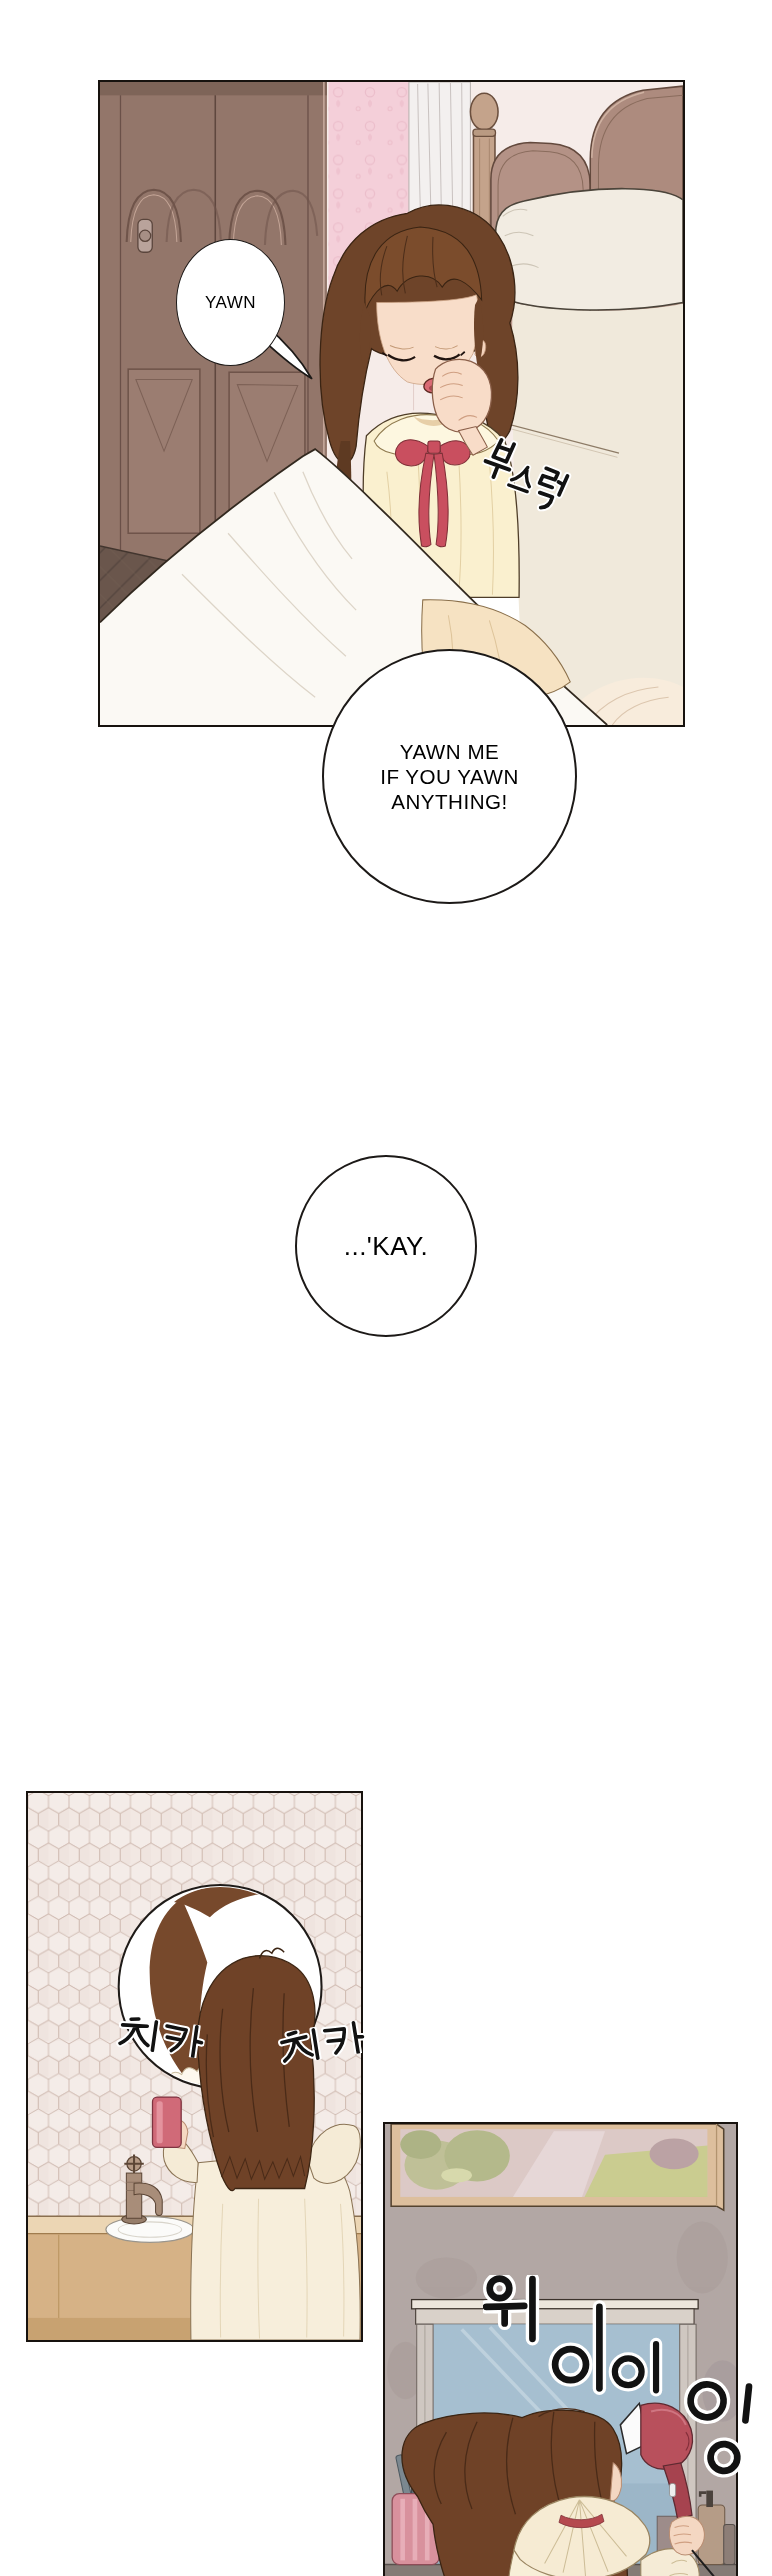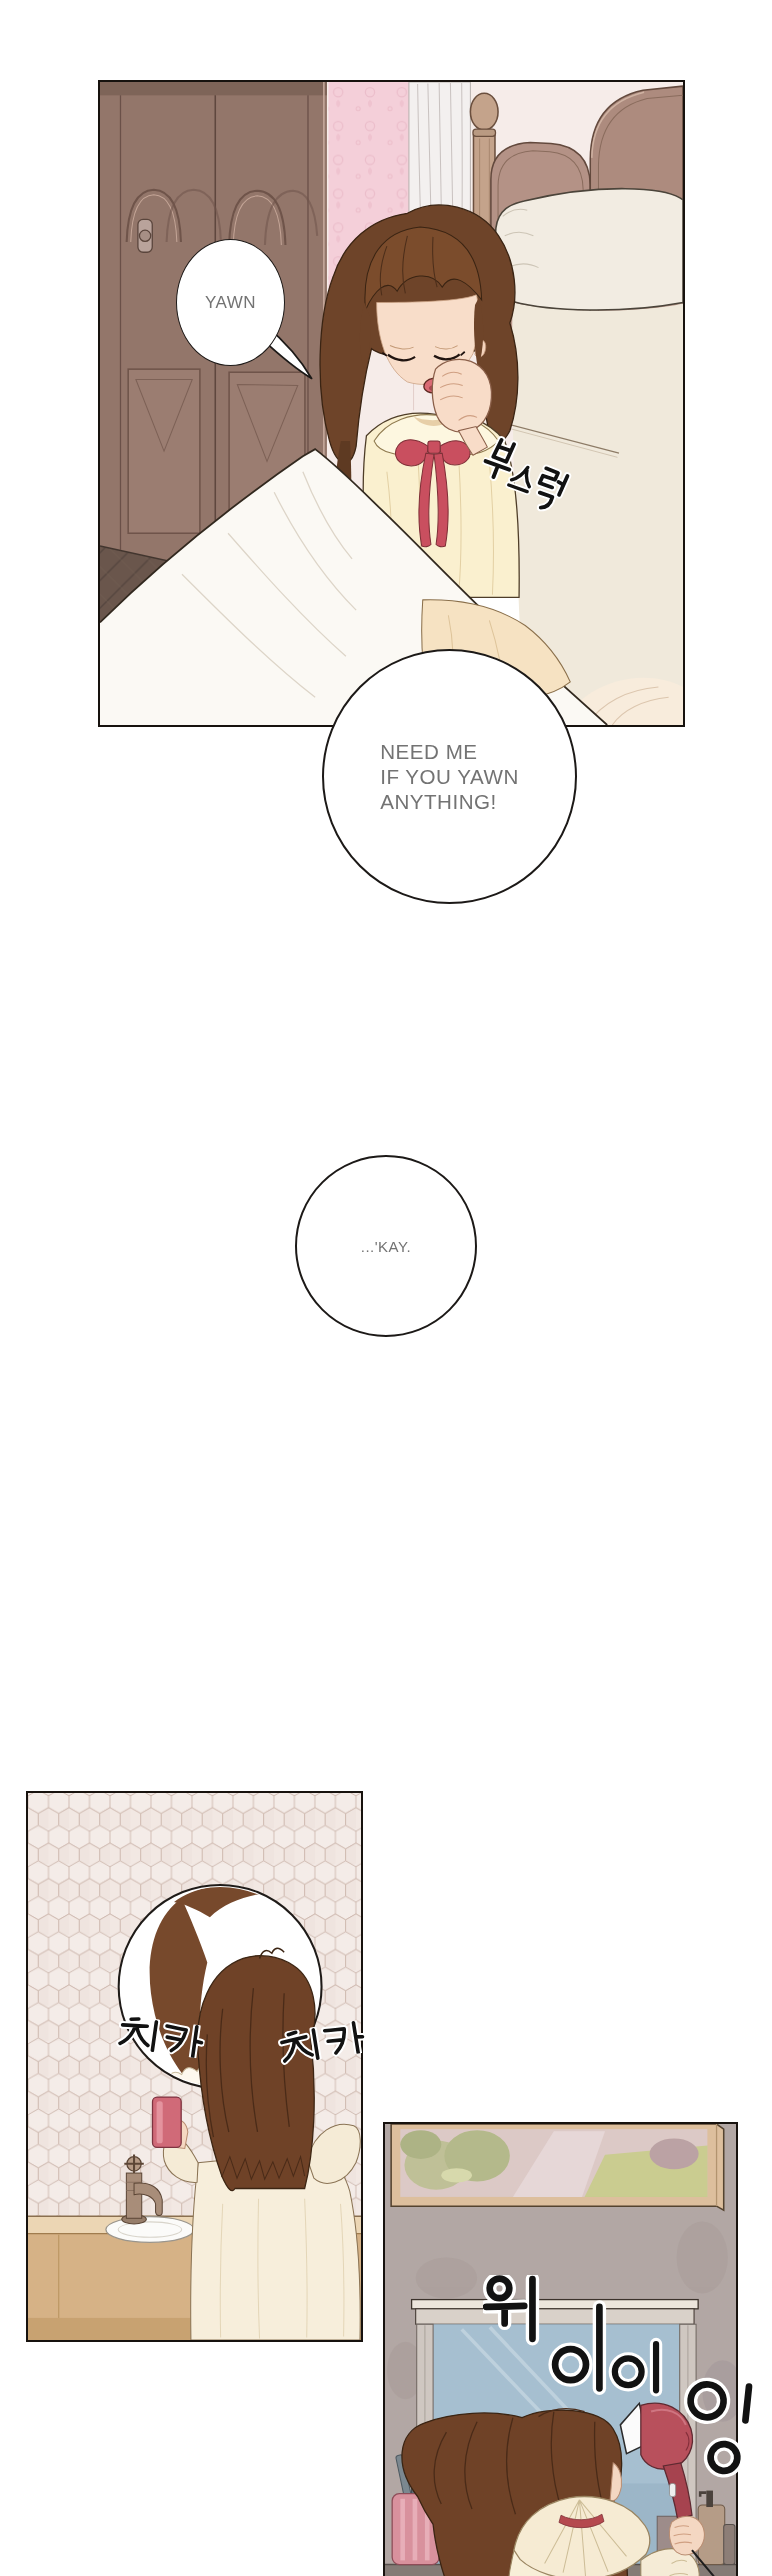--- a/index.html
+++ b/index.html
@@ -1,25 +1,25 @@
 <!DOCTYPE html>
 <html style="font-size:8.2px"><head>
 <meta charset="utf-8">
 <style>
   html,body{margin:0;padding:0;background:#e9e9e9;}
   .page{position:relative;width:773px;height:3107px;background:#ffffff;overflow:hidden;
         font-family:"Liberation Sans", sans-serif;}
   .panel{position:absolute;background:#fff;border:2.1px solid #17120e;box-sizing:border-box;}
   .panel svg{display:block;width:100%;height:100%;}
   .bubble{position:absolute;background:#fff;border:2.1px solid #1c1917;border-radius:50%;
-          display:flex;align-items:center;justify-content:center;
-          color:#737373;z-index:6;box-sizing:border-box;}
+          display:flex;align-items:center;justify-content:center;text-align:center;
+          color:#000000;z-index:6;box-sizing:border-box;}
   .bubble .txt{display:block;letter-spacing:0.5px;}
   .b-call{font-size:20.6px;line-height:1.22;}
-  .b-kay{font-size:15px;}
+  .b-kay{font-size:26px;}
   .b-yawn{font-size:17px;}
   .sfx{position:absolute;z-index:7;}
   .sr{position:absolute;left:0;top:0;color:transparent;font-size:4.6px;pointer-events:none;}
   .g use{fill:none;stroke-linecap:round;stroke-linejoin:round;}
   .g .w{stroke:#ffffff;}
   .g .b{stroke:#121212;}
   .tail{position:absolute;z-index:5;}
 </style>
 </head>
 <body>
@@ -185,21 +185,21 @@
           <use href="#gseu" class="b" stroke-width="14"></use>
         </g>
       <g transform="translate(110,18) scale(0.56)">
           <use href="#greok" class="b" stroke-width="13"></use>
         </g>
     </svg>
   </div>
 
   <div class="bubble b-call" style="left:322px;top:649px;width:255px;height:255px;">
     <div>
-      <span class="txt">NEED ME</span>
+      <span class="txt">YAWN ME</span>
       <span class="txt">IF YOU YAWN</span>
       <span class="txt">ANYTHING!</span>
     </div>
   </div>
 
   <div class="bubble b-kay" style="left:295px;top:1155px;width:182px;height:182px;">
     <span class="txt">...'KAY.</span>
   </div>
 
   <section class="panel" style="left:26px;top:1791px;width:337px;height:551px;">

